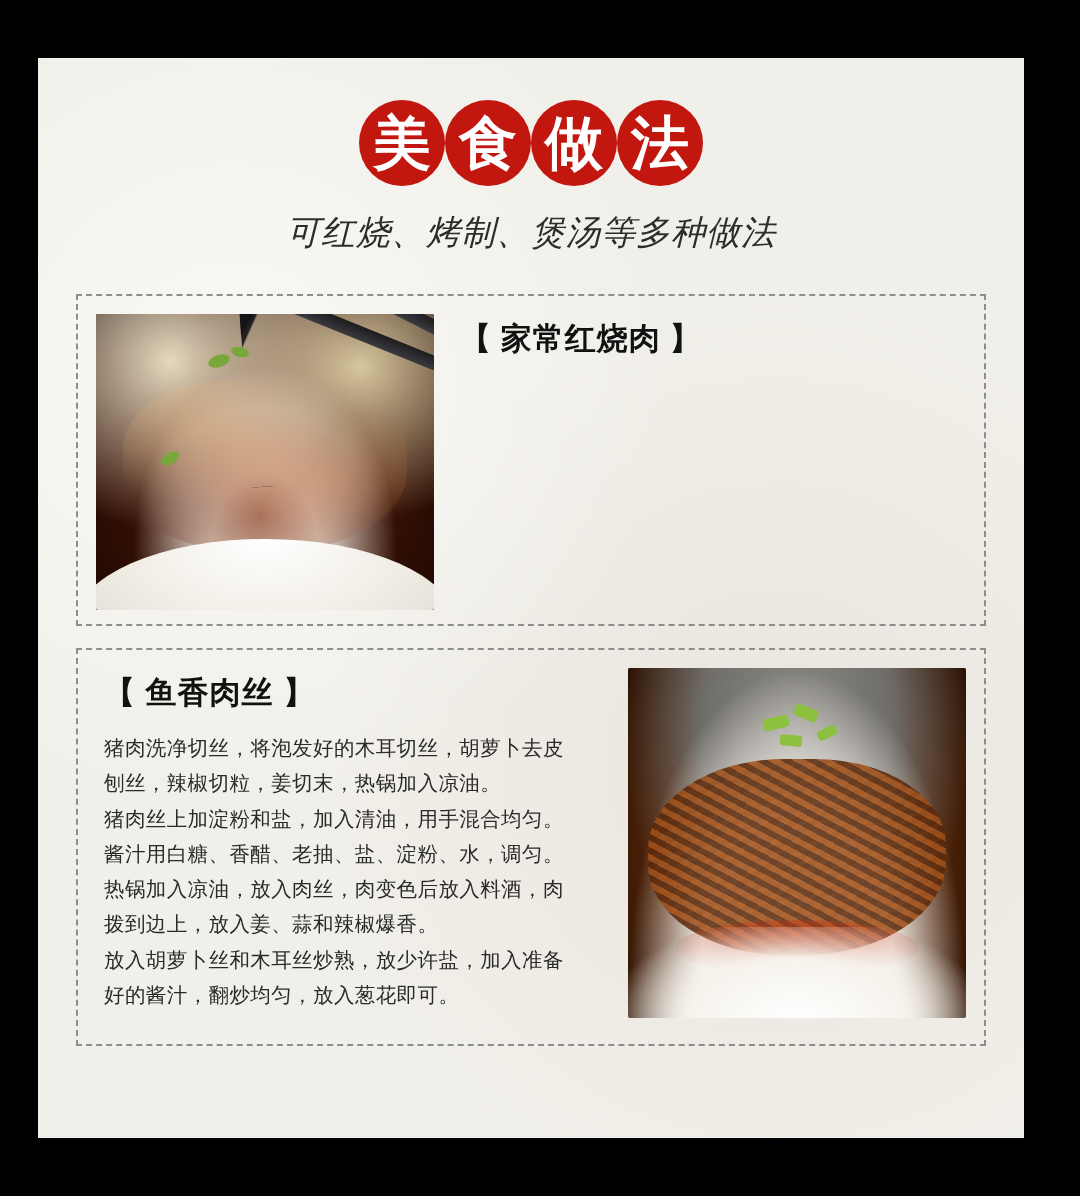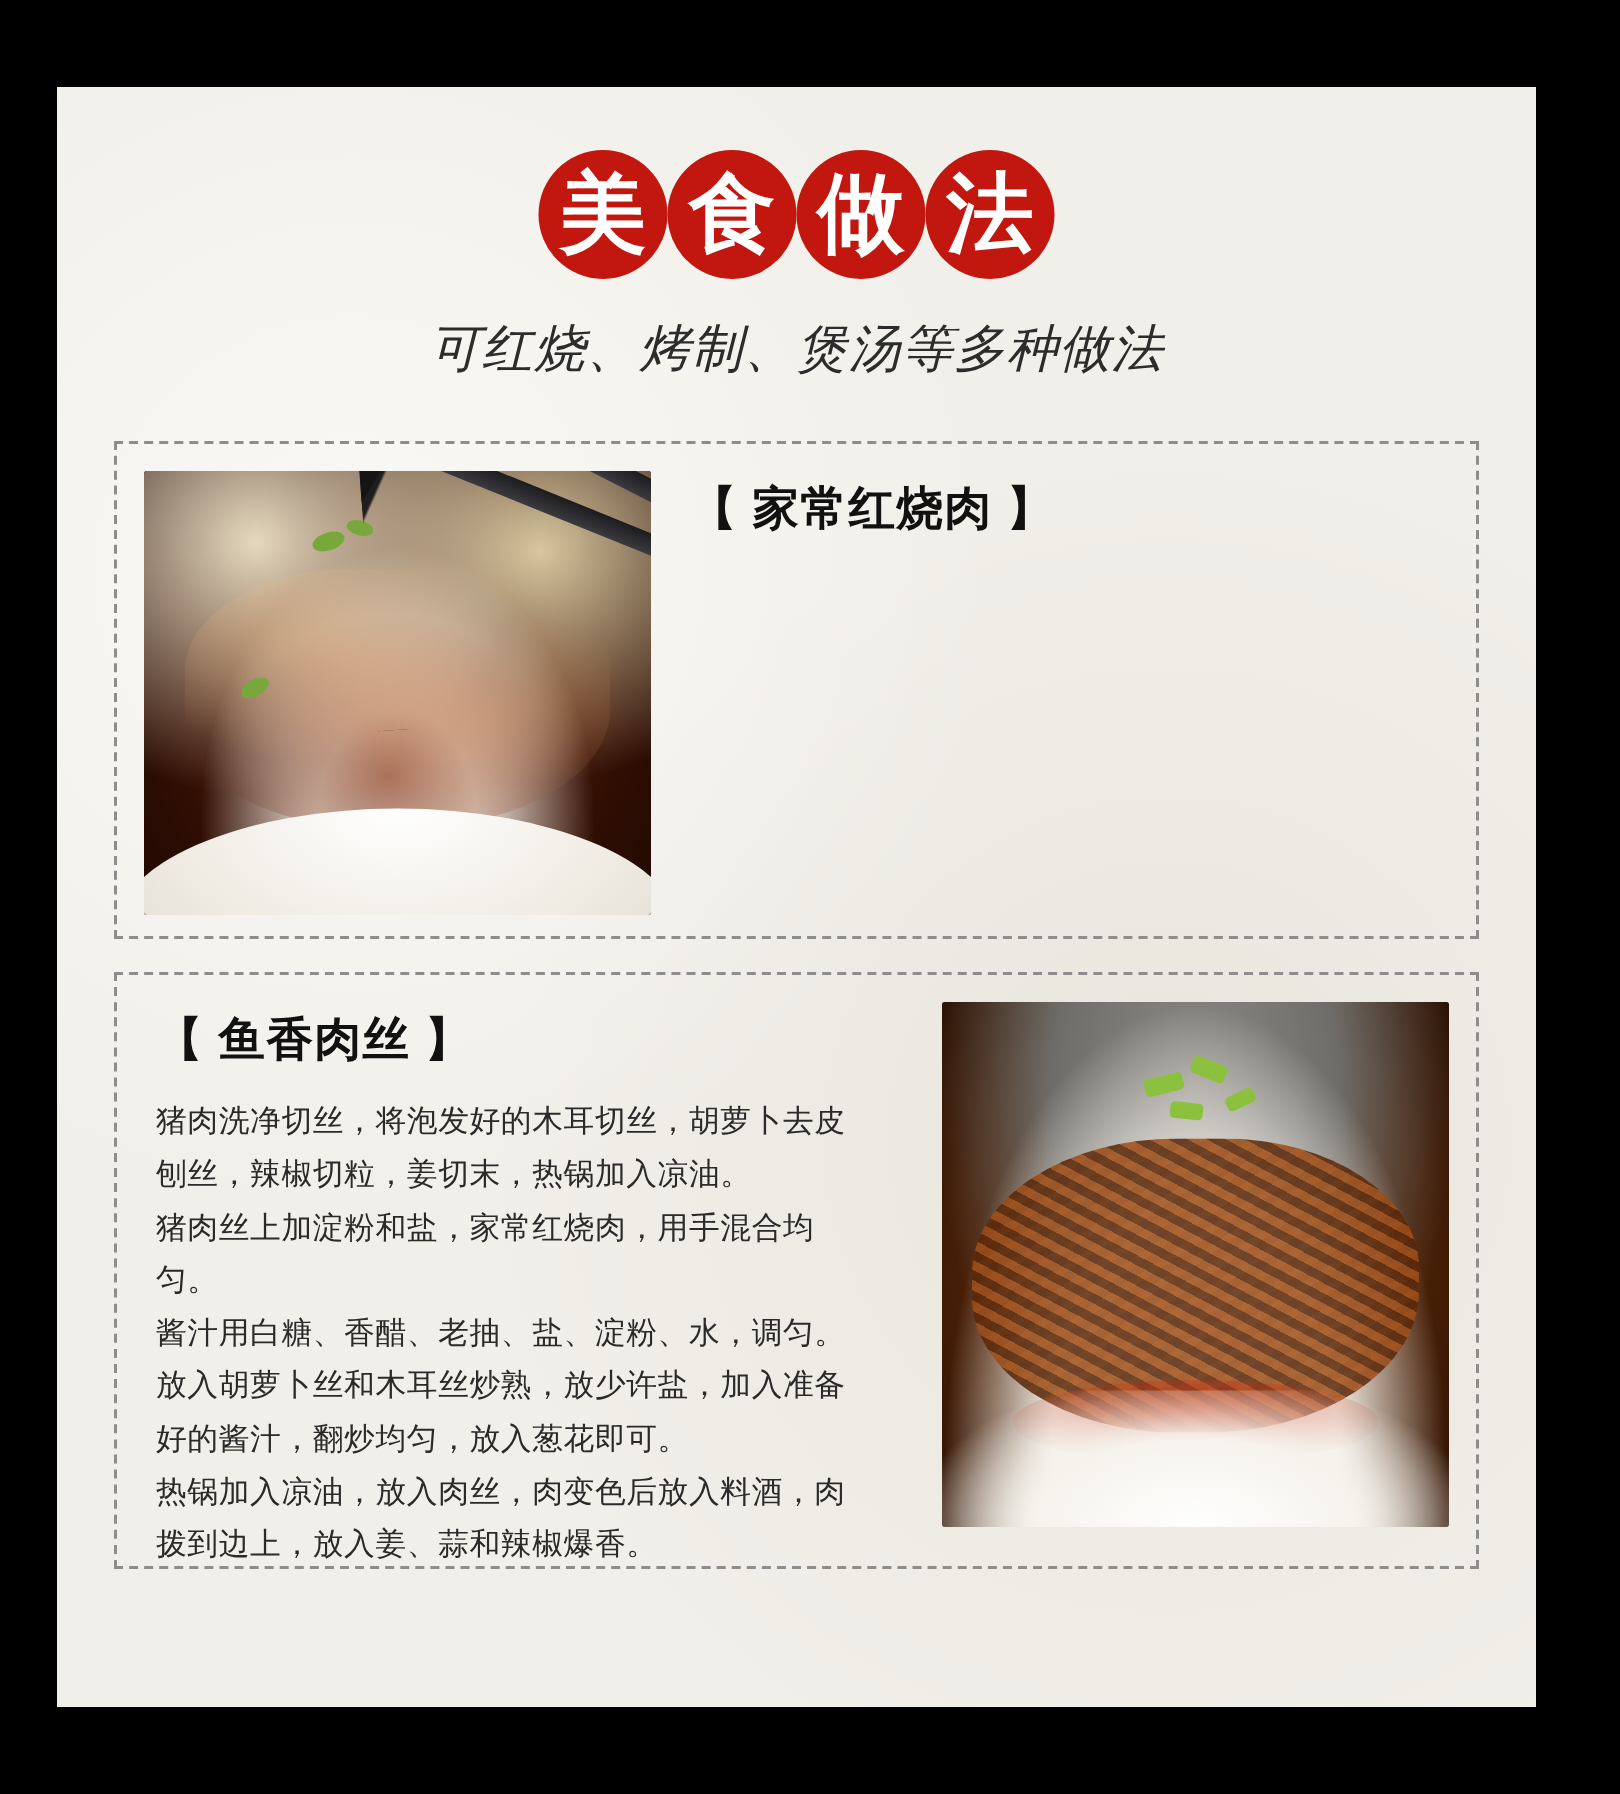--- a/index.html
+++ b/index.html
@@ -71,21 +71,21 @@
   
   .card {
     margin: 0 38px;
     border: 2px dashed #8d8d8d;
     box-sizing: border-box;
     display: flex;
     align-items: flex-start;
     padding: 18px;
     background: transparent;
   }
-  .card.first { margin-top: 38px; height: 332px; }
+  .card.first { margin-top: 38px; height: 332px; font-family: Liberation Serif, serif; }
   .card.second { margin-top: 22px; height: 398px; gap: 30px; }
   .card.second { flex-direction: row-reverse; }
 
   .photo {
     flex: 0 0 auto;
     width: 338px;
     height: 296px;
     border-radius: 2px;
     overflow: hidden;
     position: relative;
@@ -252,21 +252,21 @@
         <div class="scallion s1"></div>
         <div class="scallion s2"></div>
         <div class="scallion s3"></div>
         <div class="scallion s4"></div>
       </div>
     </div>
     <div class="text-col">
       <div class="recipe-title">【 鱼香肉丝 】</div>
       <div class="recipe-body">
         <p>猪肉洗净切丝，将泡发好的木耳切丝，胡萝卜去皮刨丝，辣椒切粒，姜切末，热锅加入凉油。</p>
-        <p>猪肉丝上加淀粉和盐，家常红烧肉，用手混合均匀。</p>
+        <p>猪肉丝上加淀粉和盐，加入清油，用手混合均匀。</p>
         <p>酱汁用白糖、香醋、老抽、盐、淀粉、水，调匀。</p>
+        <p>热锅加入凉油，放入肉丝，肉变色后放入料酒，肉拨到边上，放入姜、蒜和辣椒爆香。</p>
         <p>放入胡萝卜丝和木耳丝炒熟，放少许盐，加入准备好的酱汁，翻炒均匀，放入葱花即可。</p>
-        <p>热锅加入凉油，放入肉丝，肉变色后放入料酒，肉拨到边上，放入姜、蒜和辣椒爆香。</p>
       </div>
     </div>
   </div>
 
 </div>
 
 </body></html>

